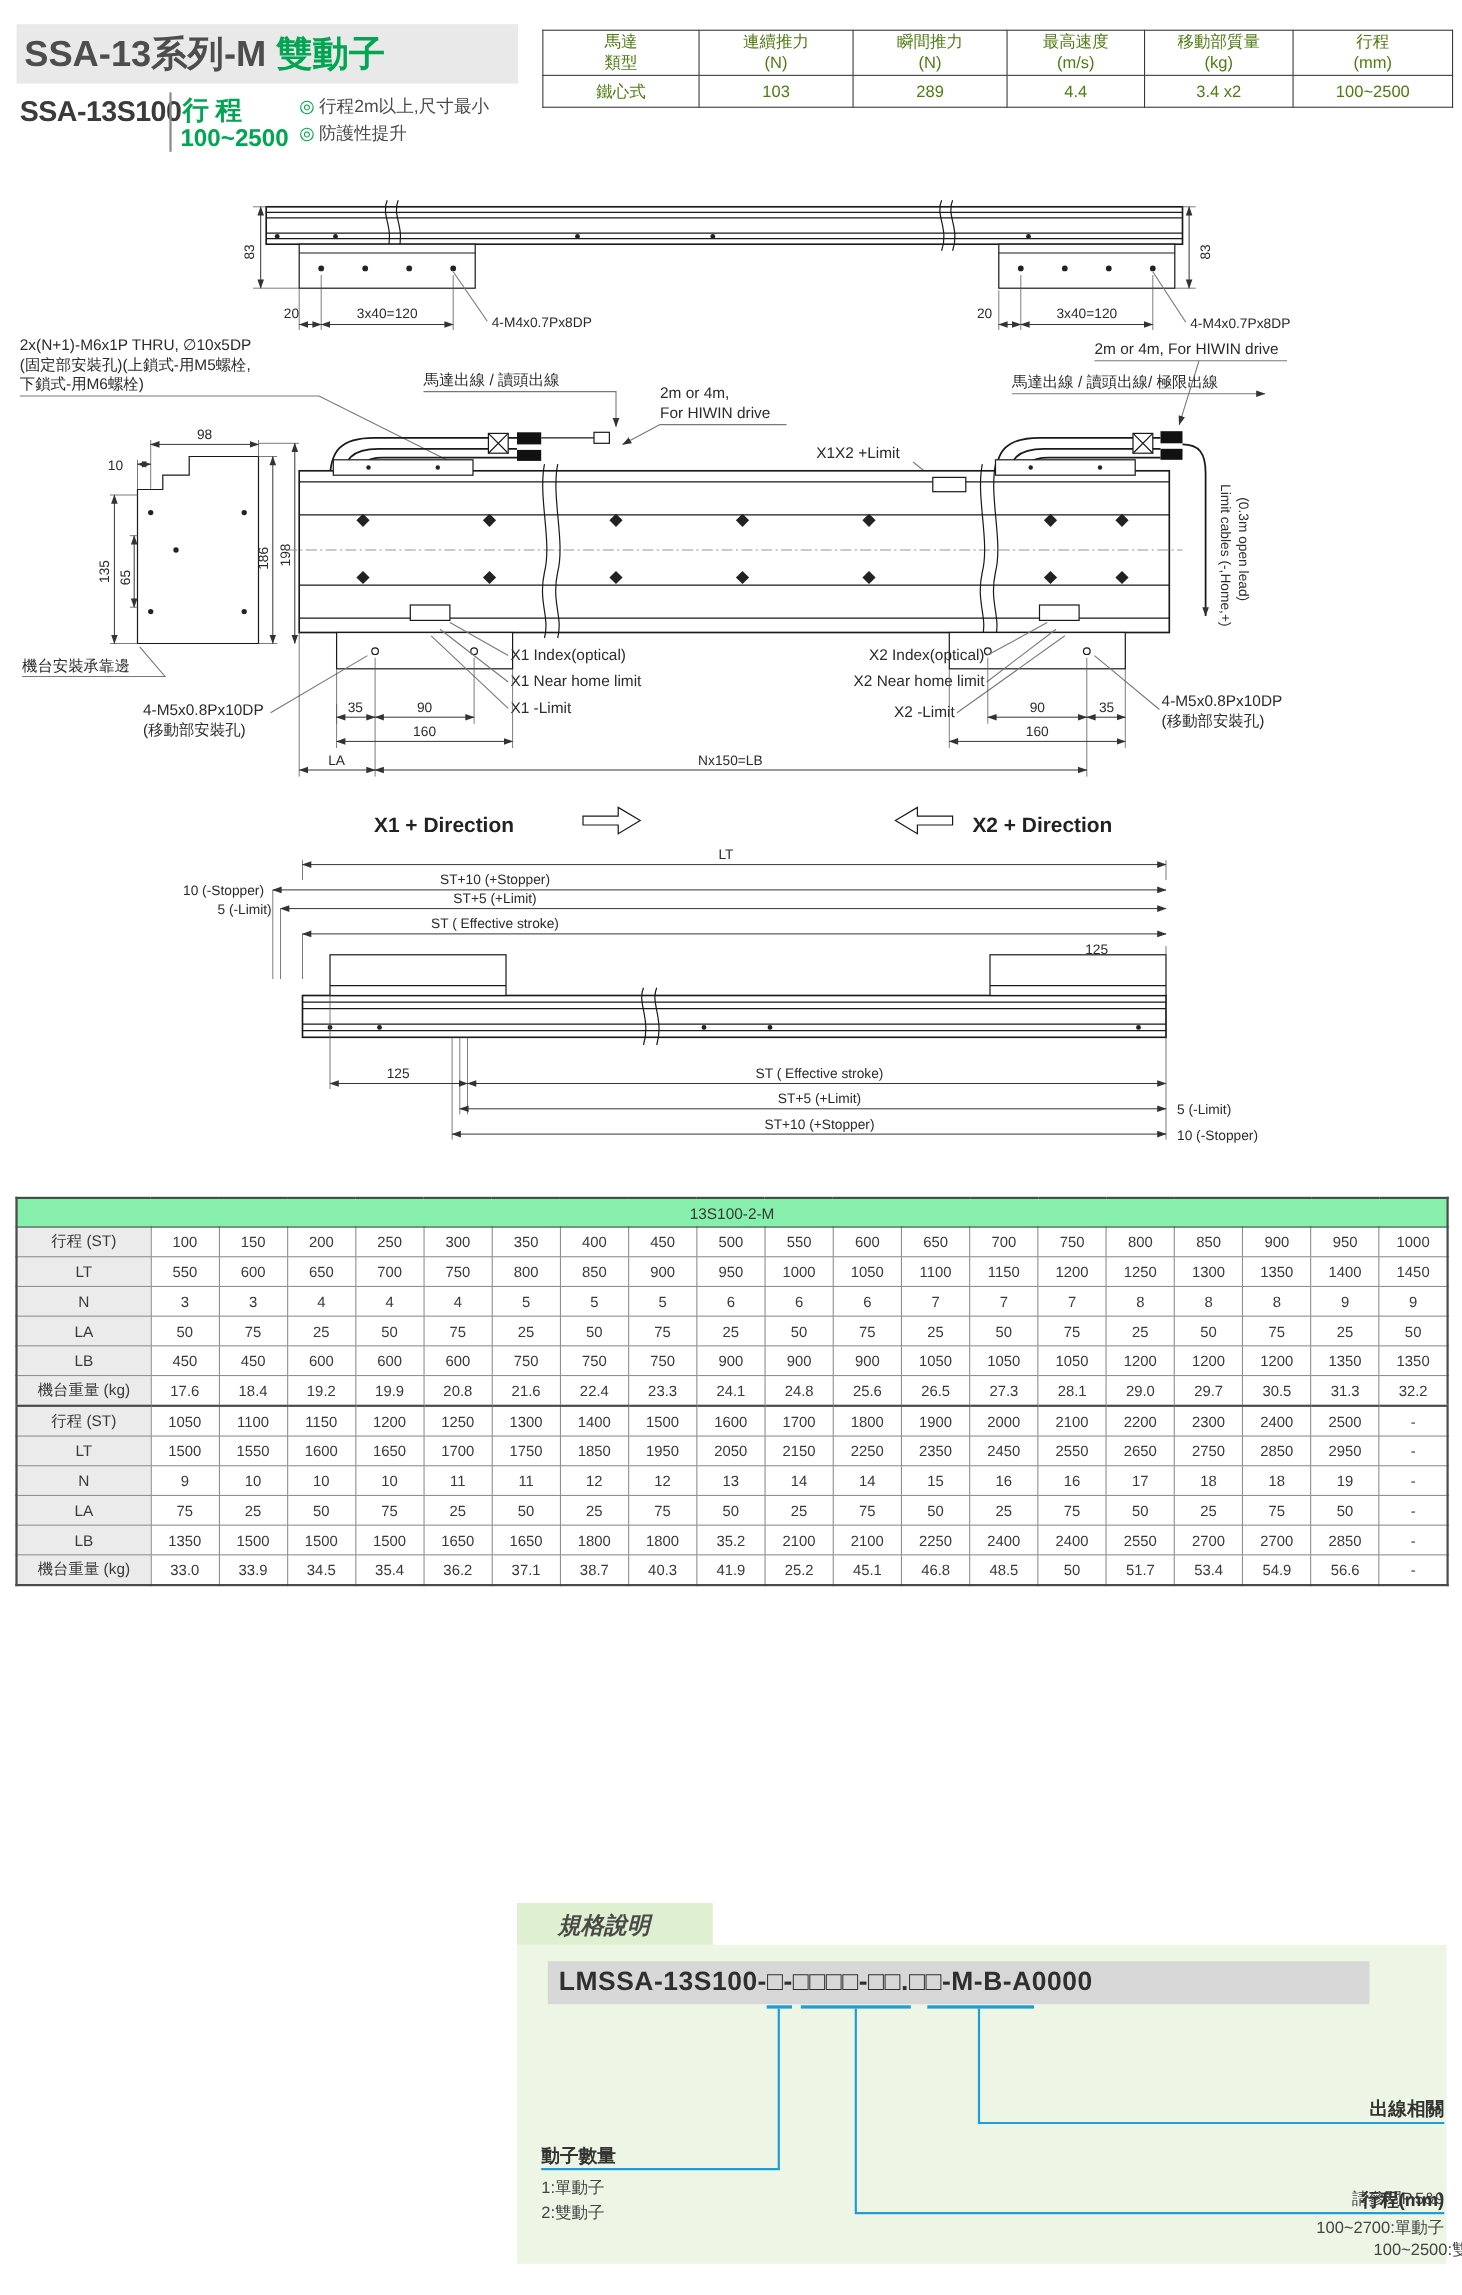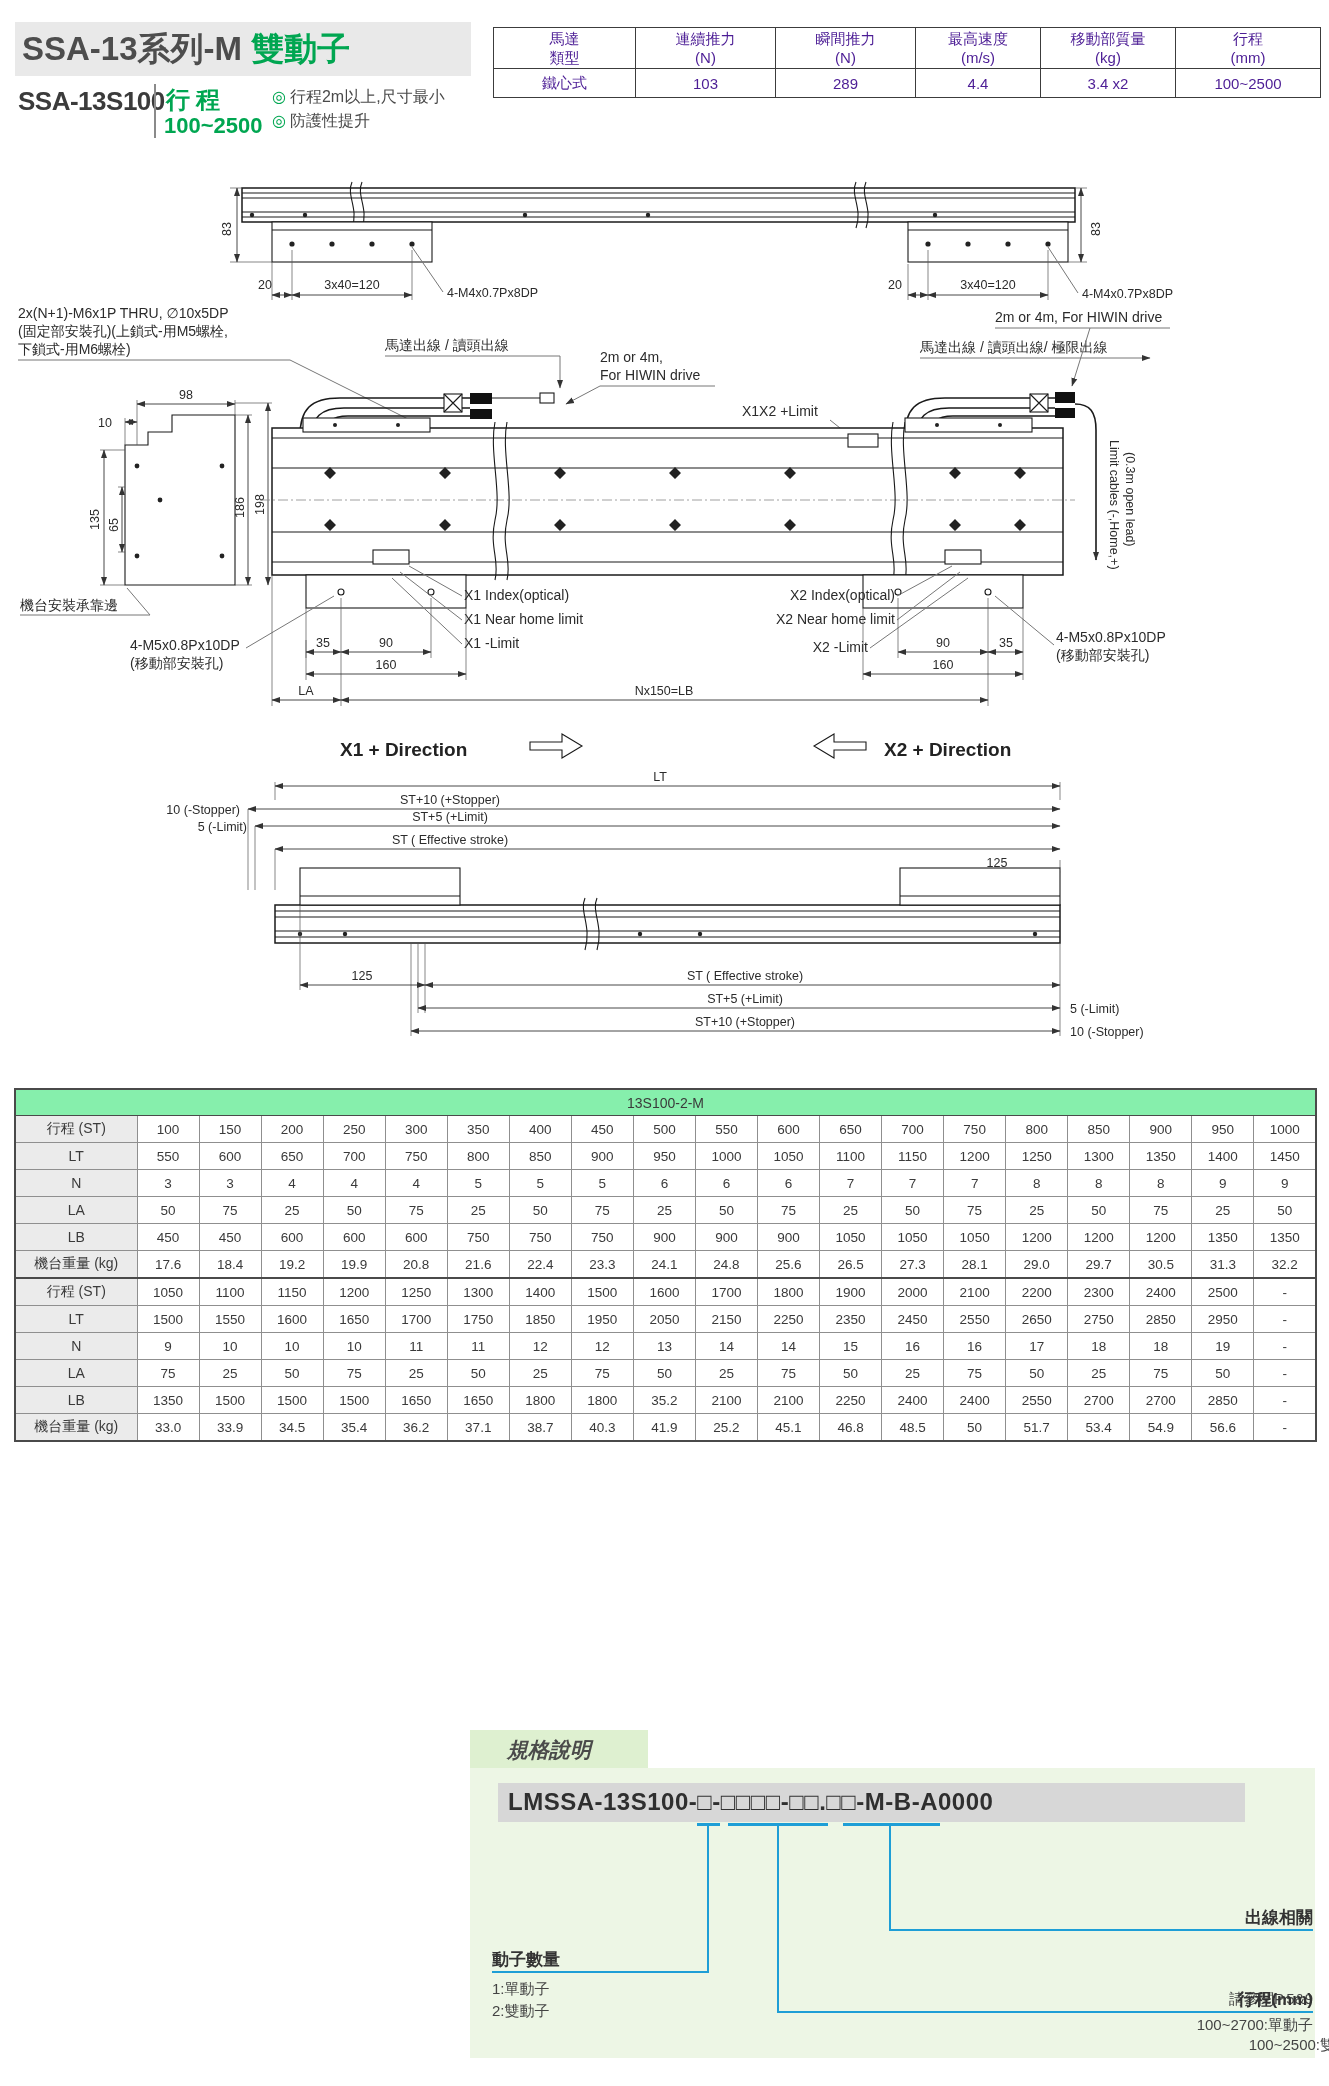--- a/index.html
+++ b/index.html
@@ -12,21 +12,21 @@
   .title .accent{color:#00a651;}
   .model{left:18px;top:86px;font-size:26px;font-weight:700;color:#3b3b3b;letter-spacing:-0.5px;}
   .hdr-div{left:154px;top:84px;width:2px;height:54px;background:#8a8a8a;}
   .stroke-lb{left:166px;top:84px;font-size:24px;color:#00a651;letter-spacing:6px;font-weight:600;}
   .stroke-rg{left:164px;top:113px;font-size:22px;color:#00a651;font-weight:700;}
   .bullet{left:272px;font-size:16px;color:#4a4a4a;white-space:nowrap;}
   .bullet .bmark{color:#00a651;margin-right:4px;}
   
   .spec{left:493px;top:27px;border-collapse:collapse;table-layout:fixed;}
   .spec td{border:1.5px solid #3c3c3c;text-align:center;vertical-align:middle;
-           font-size:15px;color:#4c1d95;padding:1px 4px;background:#fff;}
+           font-size:15px;color:#4d7c0f;padding:1px 4px;background:#fff;}
   .spec .h div{line-height:19px;}
   .spec .vrow td{height:26px;font-size:15px;}
   
   svg text{font-family:"Liberation Sans","DejaVu Sans",sans-serif;}
   .dt{font-size:12.5px;fill:#2b2b2b;}
   .dtz{font-size:14px;fill:#2b2b2b;}
   .dirt{font-size:19px;fill:#222;font-weight:600;}
   .ln{stroke:#1a1a1a;fill:none;stroke-width:1.1px;}
   .lnb{stroke:#1a1a1a;fill:#fff;stroke-width:1.5px;}
   .lnw{stroke:#1a1a1a;fill:#fff;stroke-width:1.1px;}

